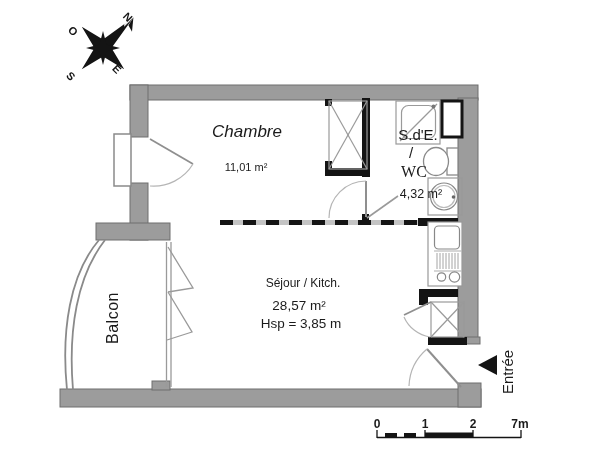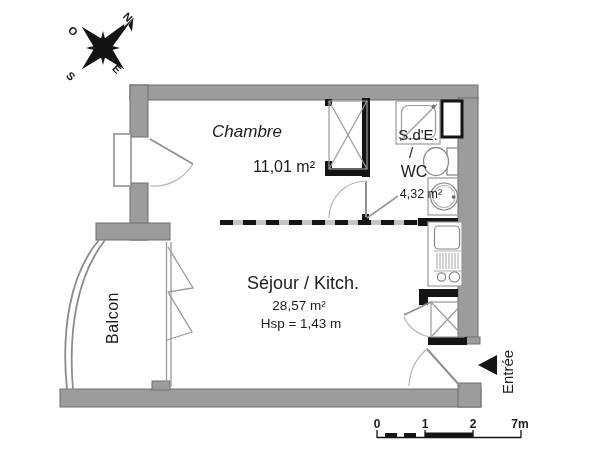--- a/index.html
+++ b/index.html
@@ -7,22 +7,22 @@
     position:relative; width:600px; height:450px; background:#ffffff;
     font-family:"Liberation Sans", sans-serif; overflow:hidden;
   }
   .plan svg { position:absolute; left:0; top:0; z-index:1; }
   .lbl {
     position:absolute; z-index:2; transform:translate(-50%,-50%);
     white-space:nowrap; color:#1b1b1b; text-align:center;
   }
   .lbl.vert { transform:translate(-50%,-50%) rotate(-90deg); }
   .room-name  { font-size:17px; }
-  .room-area  { font-size:16px;margin-left:38px; }
-  .sej-name   { font-size:18px; }
+  .room-area  { font-size:11px; }
+  .sej-name   { font-size:12px; }
   .sej-sub    { font-size:13.5px; }
   .sde        { font-size:15px; }
   .sde-wc     { font-size:16px; }
   .sde-area   { font-size:12.5px; }
   .balcon-lbl { font-size:16px; letter-spacing:0.5px; }
   .entree-lbl { font-size:15px; }
   .scale-num  { font-size:12px; font-weight:700; }
 </style>
 </head>
 <body>
@@ -175,26 +175,26 @@
       <rect x="404" y="433" width="12" height="5" fill="#141414"></rect>
       <rect x="425" y="432.5" width="48" height="5.5" fill="#141414"></rect>
     </g>
   </svg>
 
   <div class="lbl room-name" style="left:247px; top:132px;font-style:italic;">Chambre</div>
   <div class="lbl room-area" style="left:246px; top:167px;">11,01 m²</div>
 
   <div class="lbl sde" style="left:418px; top:134px;">S.d'E.</div>
   <div class="lbl sde" style="left:411px; top:152px;">/</div>
-  <div class="lbl sde-wc" style="left:414px; top:172px;">WC</div>
+  <div class="lbl sde-wc" style="left:414px; top:172px;font-family:Liberation Serif, serif;">WC</div>
   <div class="lbl sde-area" style="left:421px; top:194px;text-align:right;">4,32 m²</div>
 
   <div class="lbl sej-name" style="left:303px; top:283px;">Séjour / Kitch.</div>
   <div class="lbl sej-sub" style="left:299px; top:305px;">28,57 m²</div>
-  <div class="lbl sej-sub" style="left:301px; top:323px;">Hsp = 1,43 m</div>
+  <div class="lbl sej-sub" style="left:301px; top:323px;">Hsp = 3,85 m</div>
 
   <div class="lbl vert balcon-lbl" style="left:113px; top:318px;">Balcon</div>
 
   <div class="lbl vert entree-lbl" style="left:507px; top:372px;">Entrée</div>
 
   <div class="lbl scale-num" style="left:377px; top:424px;">0</div>
   <div class="lbl scale-num" style="left:425px; top:424px;">1</div>
   <div class="lbl scale-num" style="left:473px; top:424px;">2</div>
   <div class="lbl scale-num" style="left:520px; top:424px;">7m</div>
 </div>

